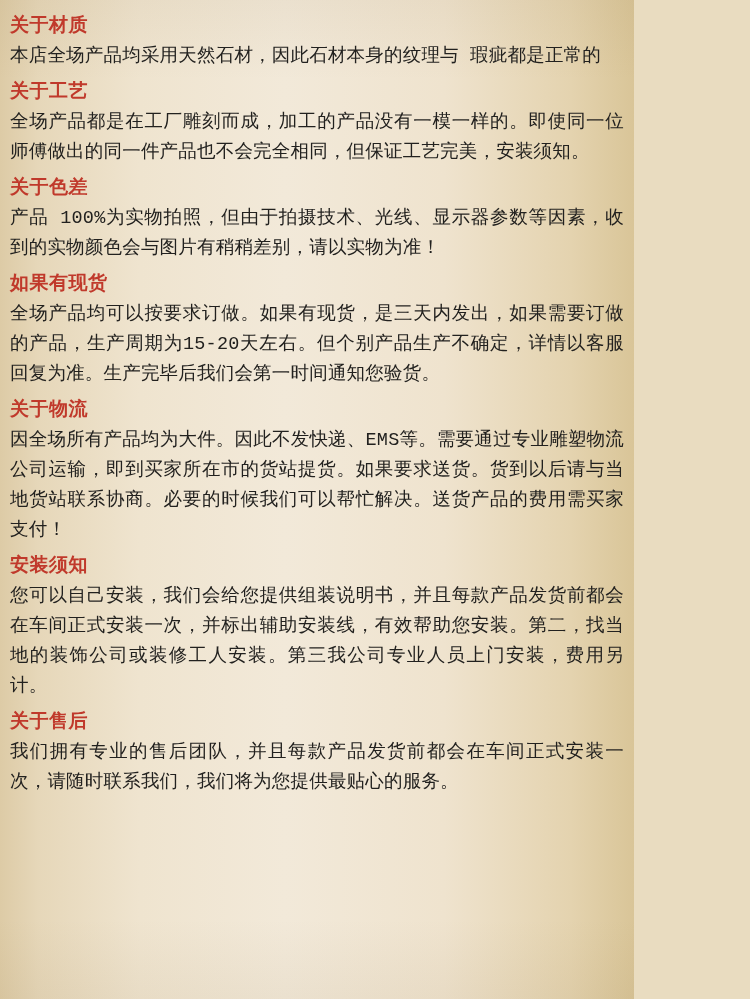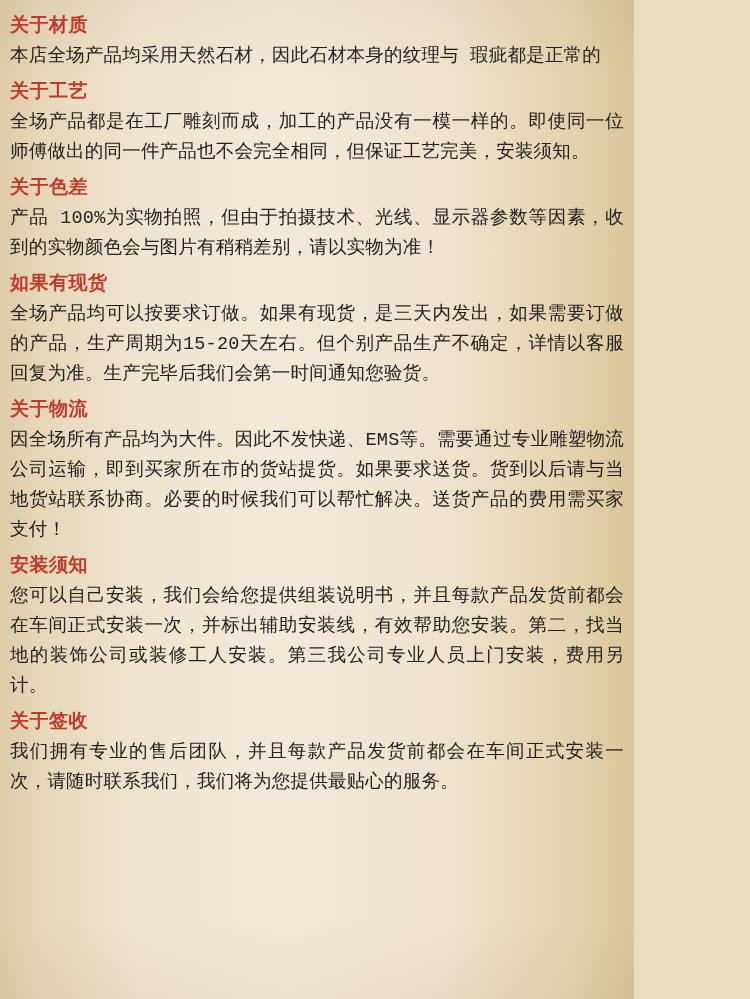--- a/index.html
+++ b/index.html
@@ -94,17 +94,17 @@
     <div class="sec-body">因全场所有产品均为大件。因此不发快递、EMS等。需要通过专业雕塑物流公司运输，即到买家所在市的货站提货。如果要求送货。货到以后请与当地货站联系协商。必要的时候我们可以帮忙解决。送货产品的费用需买家支付！</div>
   </div>
 
 
   <div class="section">
     <div class="sec-title">安装须知</div>
     <div class="sec-body">您可以自己安装，我们会给您提供组装说明书，并且每款产品发货前都会在车间正式安装一次，并标出辅助安装线，有效帮助您安装。第二，找当地的装饰公司或装修工人安装。第三我公司专业人员上门安装，费用另计。</div>
   </div>
 
   <div class="section">
-    <div class="sec-title">关于签收</div>
+    <div class="sec-title">关于售后</div>
     <div class="sec-body">我们拥有专业的售后团队，并且每款产品发货前都会在车间正式安装一次，请随时联系我们，我们将为您提供最贴心的服务。</div>
   </div>
 
 </div>
 
 </body></html>

